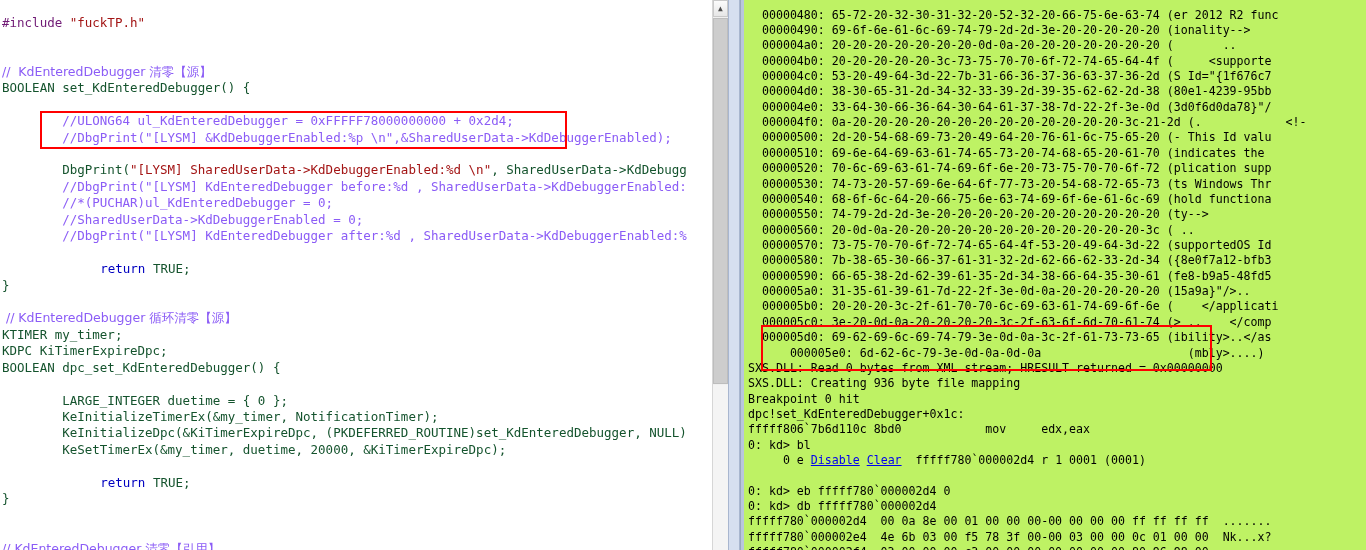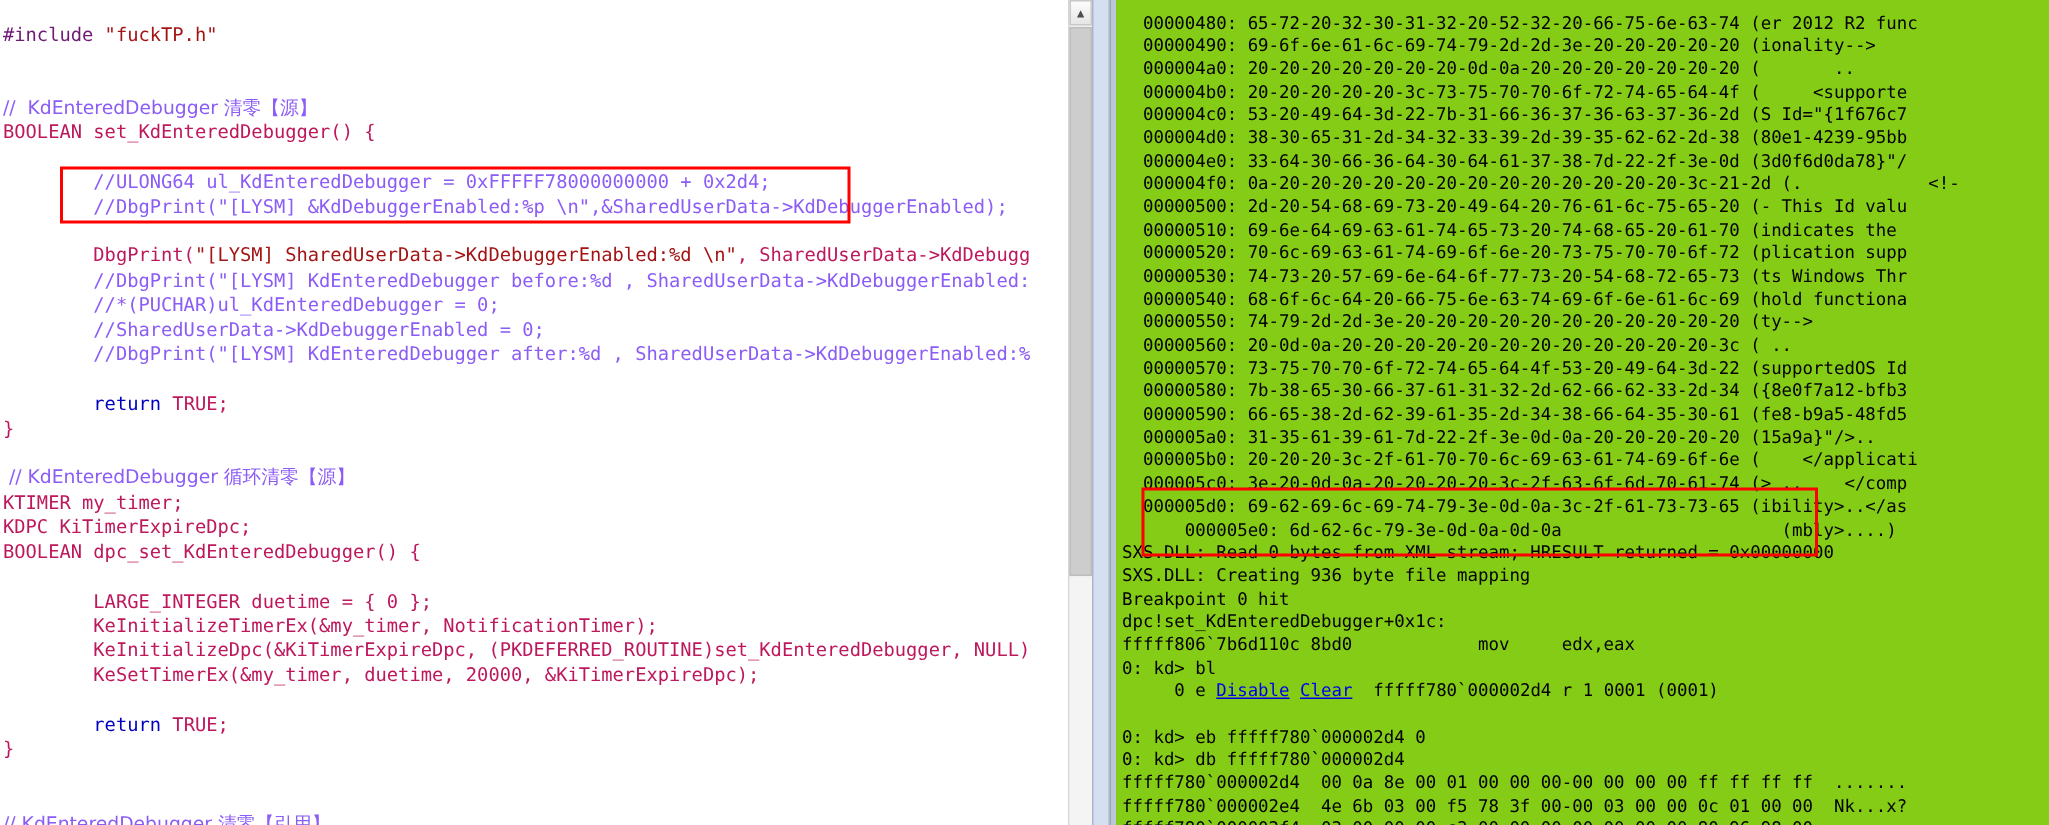--- a/index.html
+++ b/index.html
@@ -20,25 +20,25 @@
   .code{
     position:absolute;left:0;top:0;
     padding:2px 0 0 2px;
     font-family:"DejaVu Sans Mono","Liberation Mono",monospace;
     font-size:12.5px;
     line-height:16.45px;
     white-space:pre;
     color:#000000;
   }
   .code .ln{display:block;height:16.45px;}
-  .kw{color:#0000c0;}
+  .kw{color:#0000c0;margin-left:38px;}
   .cm{color:#8b5cf6;}
   .str{color:#a31515;}
   .pp{color:#701a75;}
-  .pl{color:#be185d;}
+  .pl{color:#14532d;}
 
   
   .redbox{
     position:absolute;
     border:2px solid #ff0000;
     pointer-events:none;
     box-sizing:border-box;
   }
   #redbox-left{left:40px;top:111px;width:527px;height:38px;}
 
@@ -80,21 +80,21 @@
     position:relative;
     width:626px;height:550px;
     background:#ffffff;
     border:1px solid #9aa7bd;
     border-right:none;border-top:none;border-bottom:none;
     box-sizing:border-box;
     overflow:hidden;
   }
   .dbg-inner{
     position:absolute;left:0;top:0;right:0;bottom:0;
-    background:#84cc16;
+    background:#bef264;
     border-left:3px solid #b9c6dc;
     box-sizing:border-box;
     overflow:hidden;
     text-decoration:underline;
   }
   .dbg{
     position:absolute;left:4px;top:-4px;
     font-family:"DejaVu Sans Mono","Liberation Mono",monospace;
     font-size:11.6px;
     line-height:15.36px;

